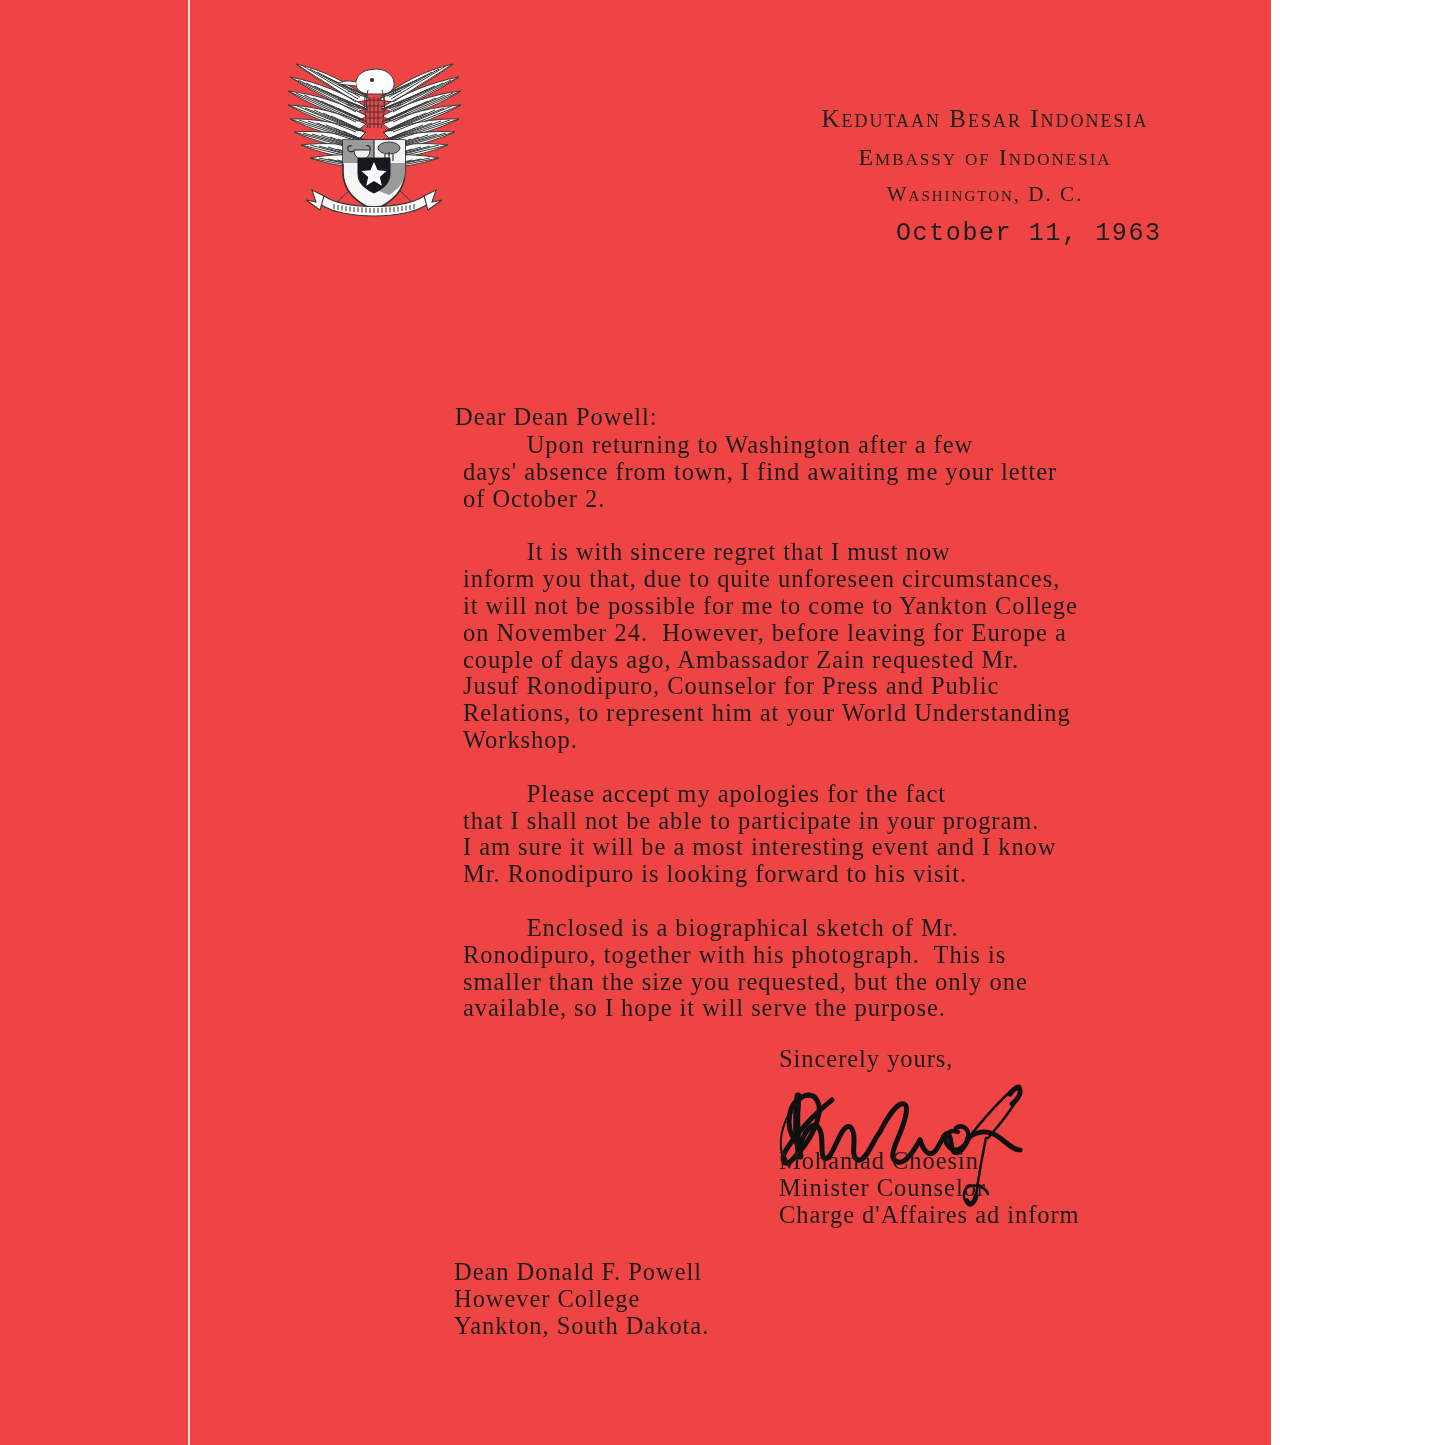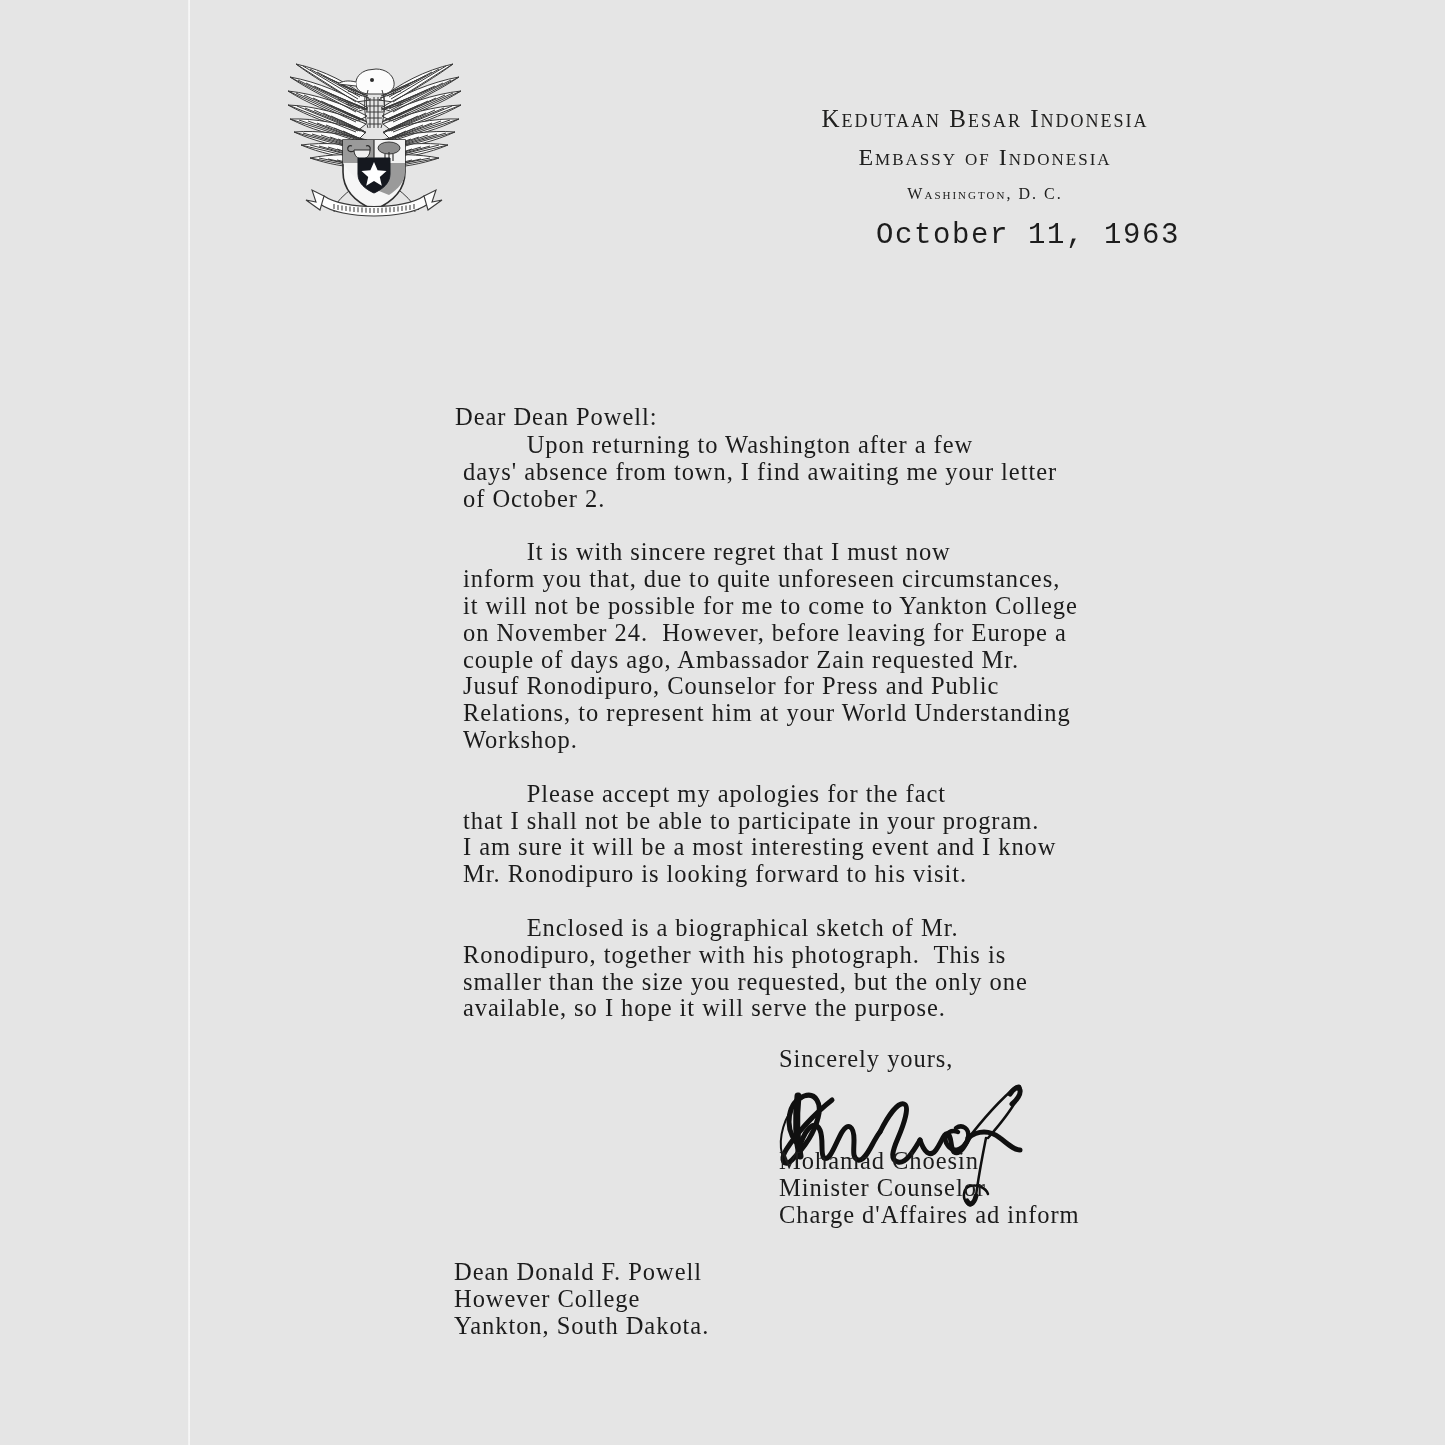--- a/index.html
+++ b/index.html
@@ -3,23 +3,23 @@
 <meta charset="utf-8">
 <style>
   html, body {
     margin: 0;
     padding: 0;
     background: #ffffff;
   }
 
   .page {
     position: relative;
-    width: 1445px;
+    width: 1271px;
     height: 1445px;
-    background: #e5e5e5;
+    background: #ef4444;
     overflow: hidden;
     font-family: "Liberation Serif", "DejaVu Serif", serif;
     color: #1a1a1a;
   }
 
   
   .scan-edge-left {
     position: absolute;
     left: 188px;
     top: 0;
@@ -49,29 +49,29 @@
   }
   .letterhead .lh-line {
     font-family: "Liberation Serif", "DejaVu Serif", serif;
     font-variant: small-caps;
     letter-spacing: 2.0px;
     color: #20201f;
     white-space: nowrap;
   }
   .lh-1 { font-size: 25px; line-height: 38px; }
   .lh-2 { font-size: 24px; line-height: 38px; }
-  .lh-3 { font-size: 16px; line-height: 36px; }
+  .lh-3 { font-size: 21px; line-height: 36px; }
 
   
   .date-line {
     position: absolute;
-    left: 876px;
+    left: 896px;
     top: 219px;
     font-family: "Liberation Mono", "DejaVu Sans Mono", monospace;
-    font-size: 29px;
+    font-size: 25px;
     letter-spacing: 1.6px;
     color: #1d1d1d;
     white-space: nowrap;
   }
 
   
   .typed {
     font-family: "Liberation Serif", "DejaVu Serif", serif;
     font-size: 24.5px;
     line-height: 26.8px;

